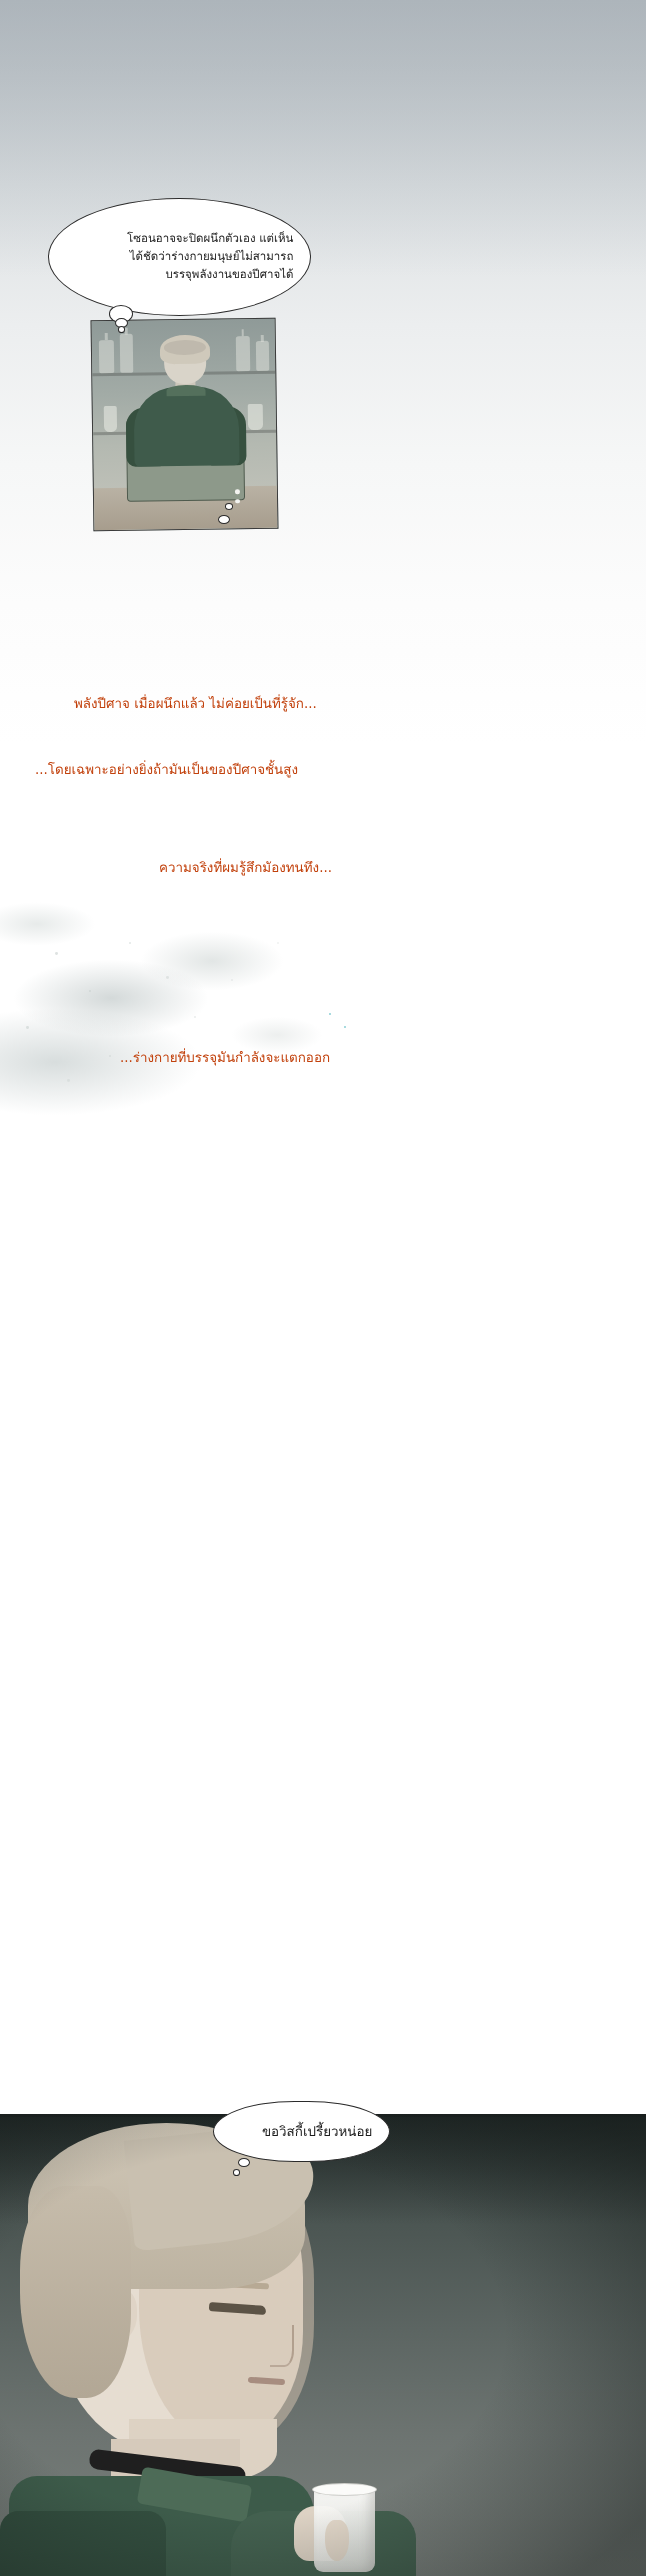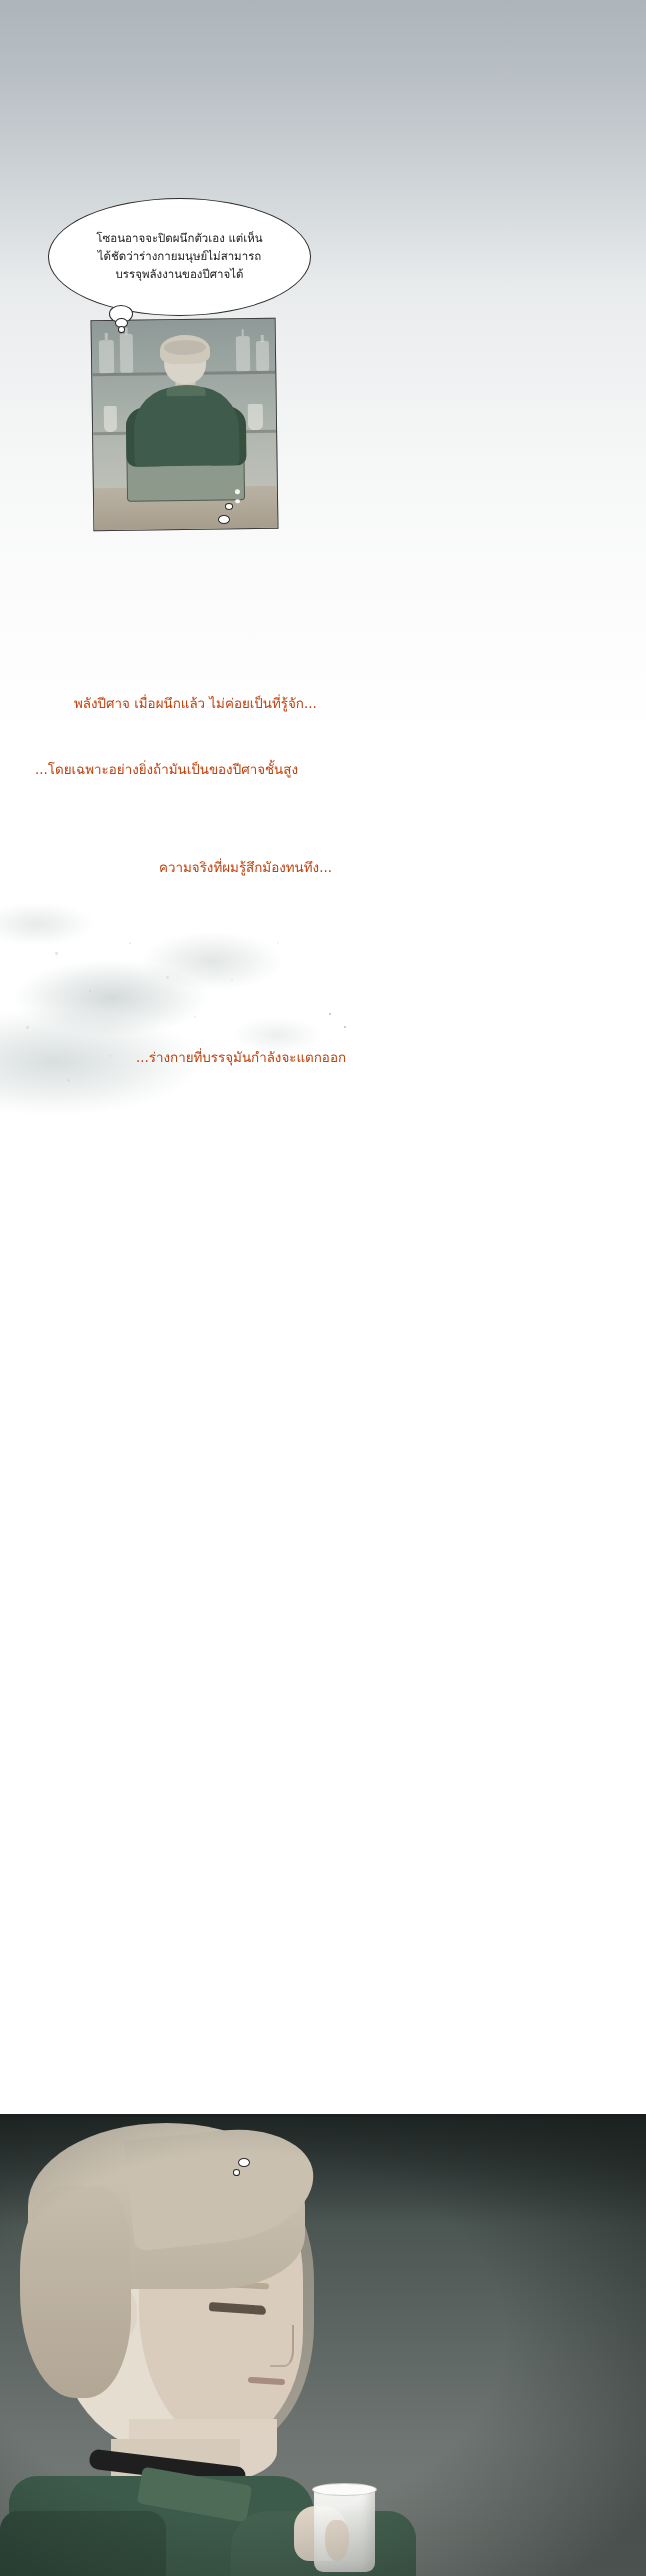--- a/index.html
+++ b/index.html
@@ -42,21 +42,21 @@
     background: linear-gradient(180deg, rgba(150,160,168,0.55), rgba(150,160,168,0));
   }
 
   
   .bubble {
     position: absolute;
     background: #ffffff;
     border: 1.8px solid #2b2b2b;
     border-radius: 50% / 50%;
     color: #1b1b1b;
-    text-align: center;
+    text-align: right;
     line-height: 1.55;
     z-index: 40;
   }
   .bubble .txt {
     position: absolute;
     left: 0; right: 0; top: 50%;
     transform: translateY(-50%);
     padding: 0 16.6px;
     white-space: pre-line;
   }
@@ -171,21 +171,21 @@
   .narr {
     position: absolute;
     color: #c2410c;
     font-size: 13.4px;
     white-space: nowrap;
     z-index: 30;
   }
   #narr1 { left: 74px;  top: 693px; }
   #narr2 { left: 35px;  top: 759px; }
   #narr3 { left: 159px; top: 857px; }
-  #narr4 { left: 120px; top: 1047px; margin-left: 16px; }
+  #narr4 { left: 120px; top: 1047px; }
 
   
   .dust {
     position: absolute;
     left: 0; top: 887px;
     width: 647px; height: 277px;
     z-index: 10;
     background:
       radial-gradient(ellipse 139px 55px at 111px 111px, rgba(176,186,186,0.55), rgba(176,186,186,0) 70%),
       radial-gradient(ellipse 203px 74px at 55px 175px, rgba(168,180,180,0.45), rgba(168,180,180,0) 72%),
@@ -402,17 +402,20 @@
     <div class="pb-collar"></div>
     <div class="pb-arm"></div>
     <div class="pb-hand"></div>
     <div class="pb-glass"></div>
     <div class="pb-glass-rim"></div>
     <div class="pb-thumb"></div>
 
     <div class="pb-vignette"></div>
   </div>
 
+  <div class="bubble" id="bubble3">
+    <div class="txt">ขอวิสกี้เปรี้ยวหน่อย</div>
+  </div>
   <div class="tail" id="b3t1"></div>
   <div class="tail" id="b3t2"></div>
 
 </div>
 
 
 </body></html>

